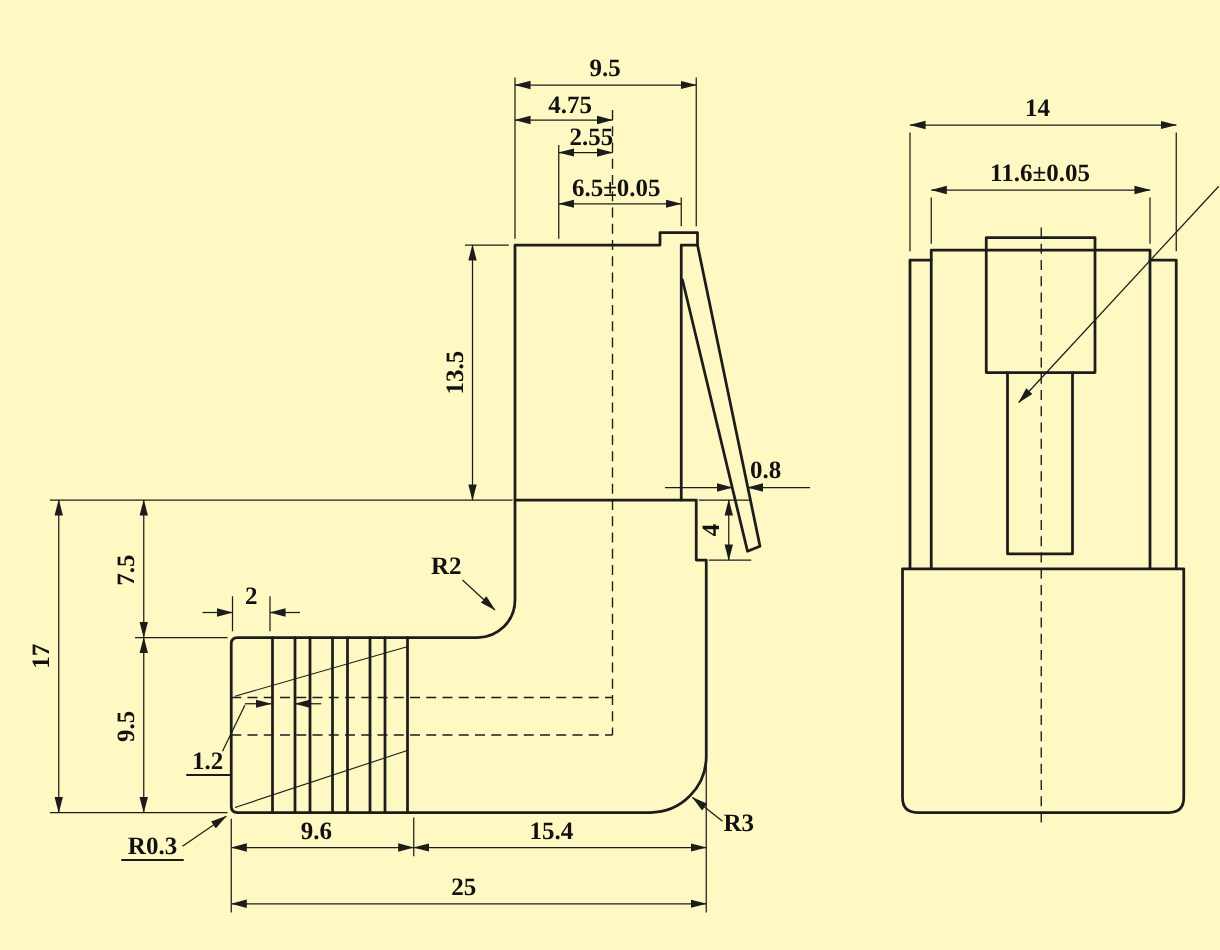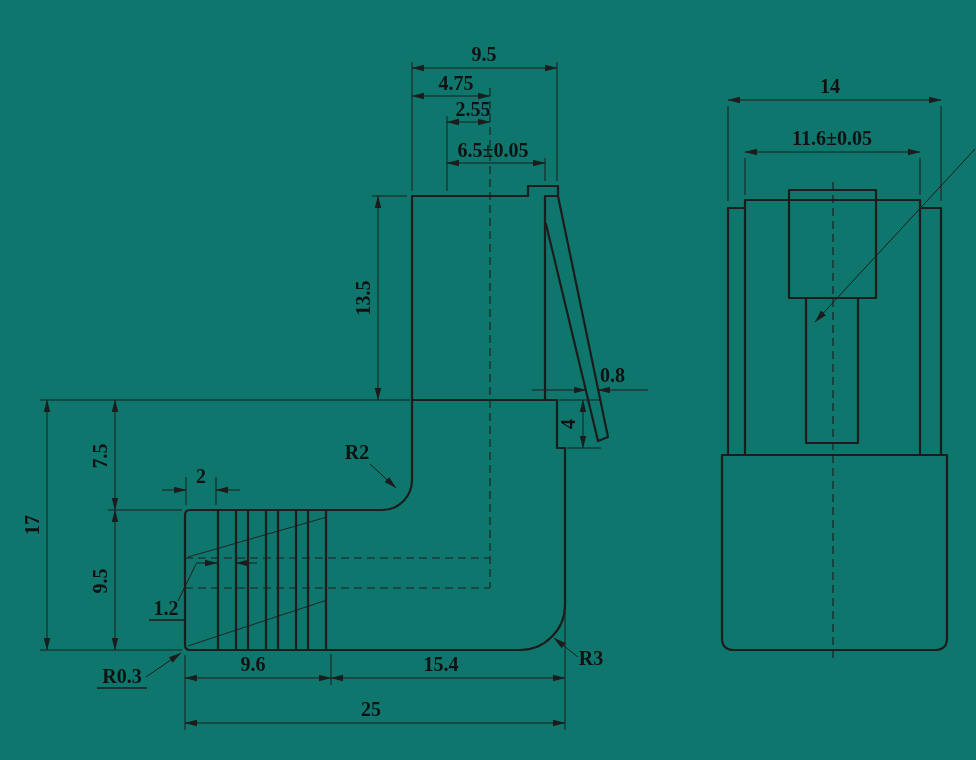--- a/index.html
+++ b/index.html
@@ -1,16 +1,16 @@
 <!DOCTYPE html>
 <html><head>
 <meta charset="utf-8">
 <style>
   html,body{margin:0;padding:0;background:#ffffff;}
-  .stage{width:976px;height:760px;position:relative;background:#0f766e;overflow:hidden;}
+  .stage{width:976px;height:760px;position:relative;background:#fef9c3;overflow:hidden;}
   svg{display:block;}
   .obj{fill:none;stroke:#1c1c1c;stroke-width:2.2;stroke-linejoin:round;stroke-linecap:round;}
   .thin{fill:none;stroke:#1c1c1c;stroke-width:1;}
   .u{stroke:#1c1c1c;stroke-width:1.6;}
   .dash{fill:none;stroke:#1c1c1c;stroke-width:1.1;stroke-dasharray:8 5;}
   .hatch{fill:none;stroke:#1c1c1c;stroke-width:0.9;}
   text{font-family:"Liberation Serif","DejaVu Serif",serif;font-size:20px;font-weight:bold;fill:#111111;}
   .mid{text-anchor:middle;}
 </style>
 </head>

